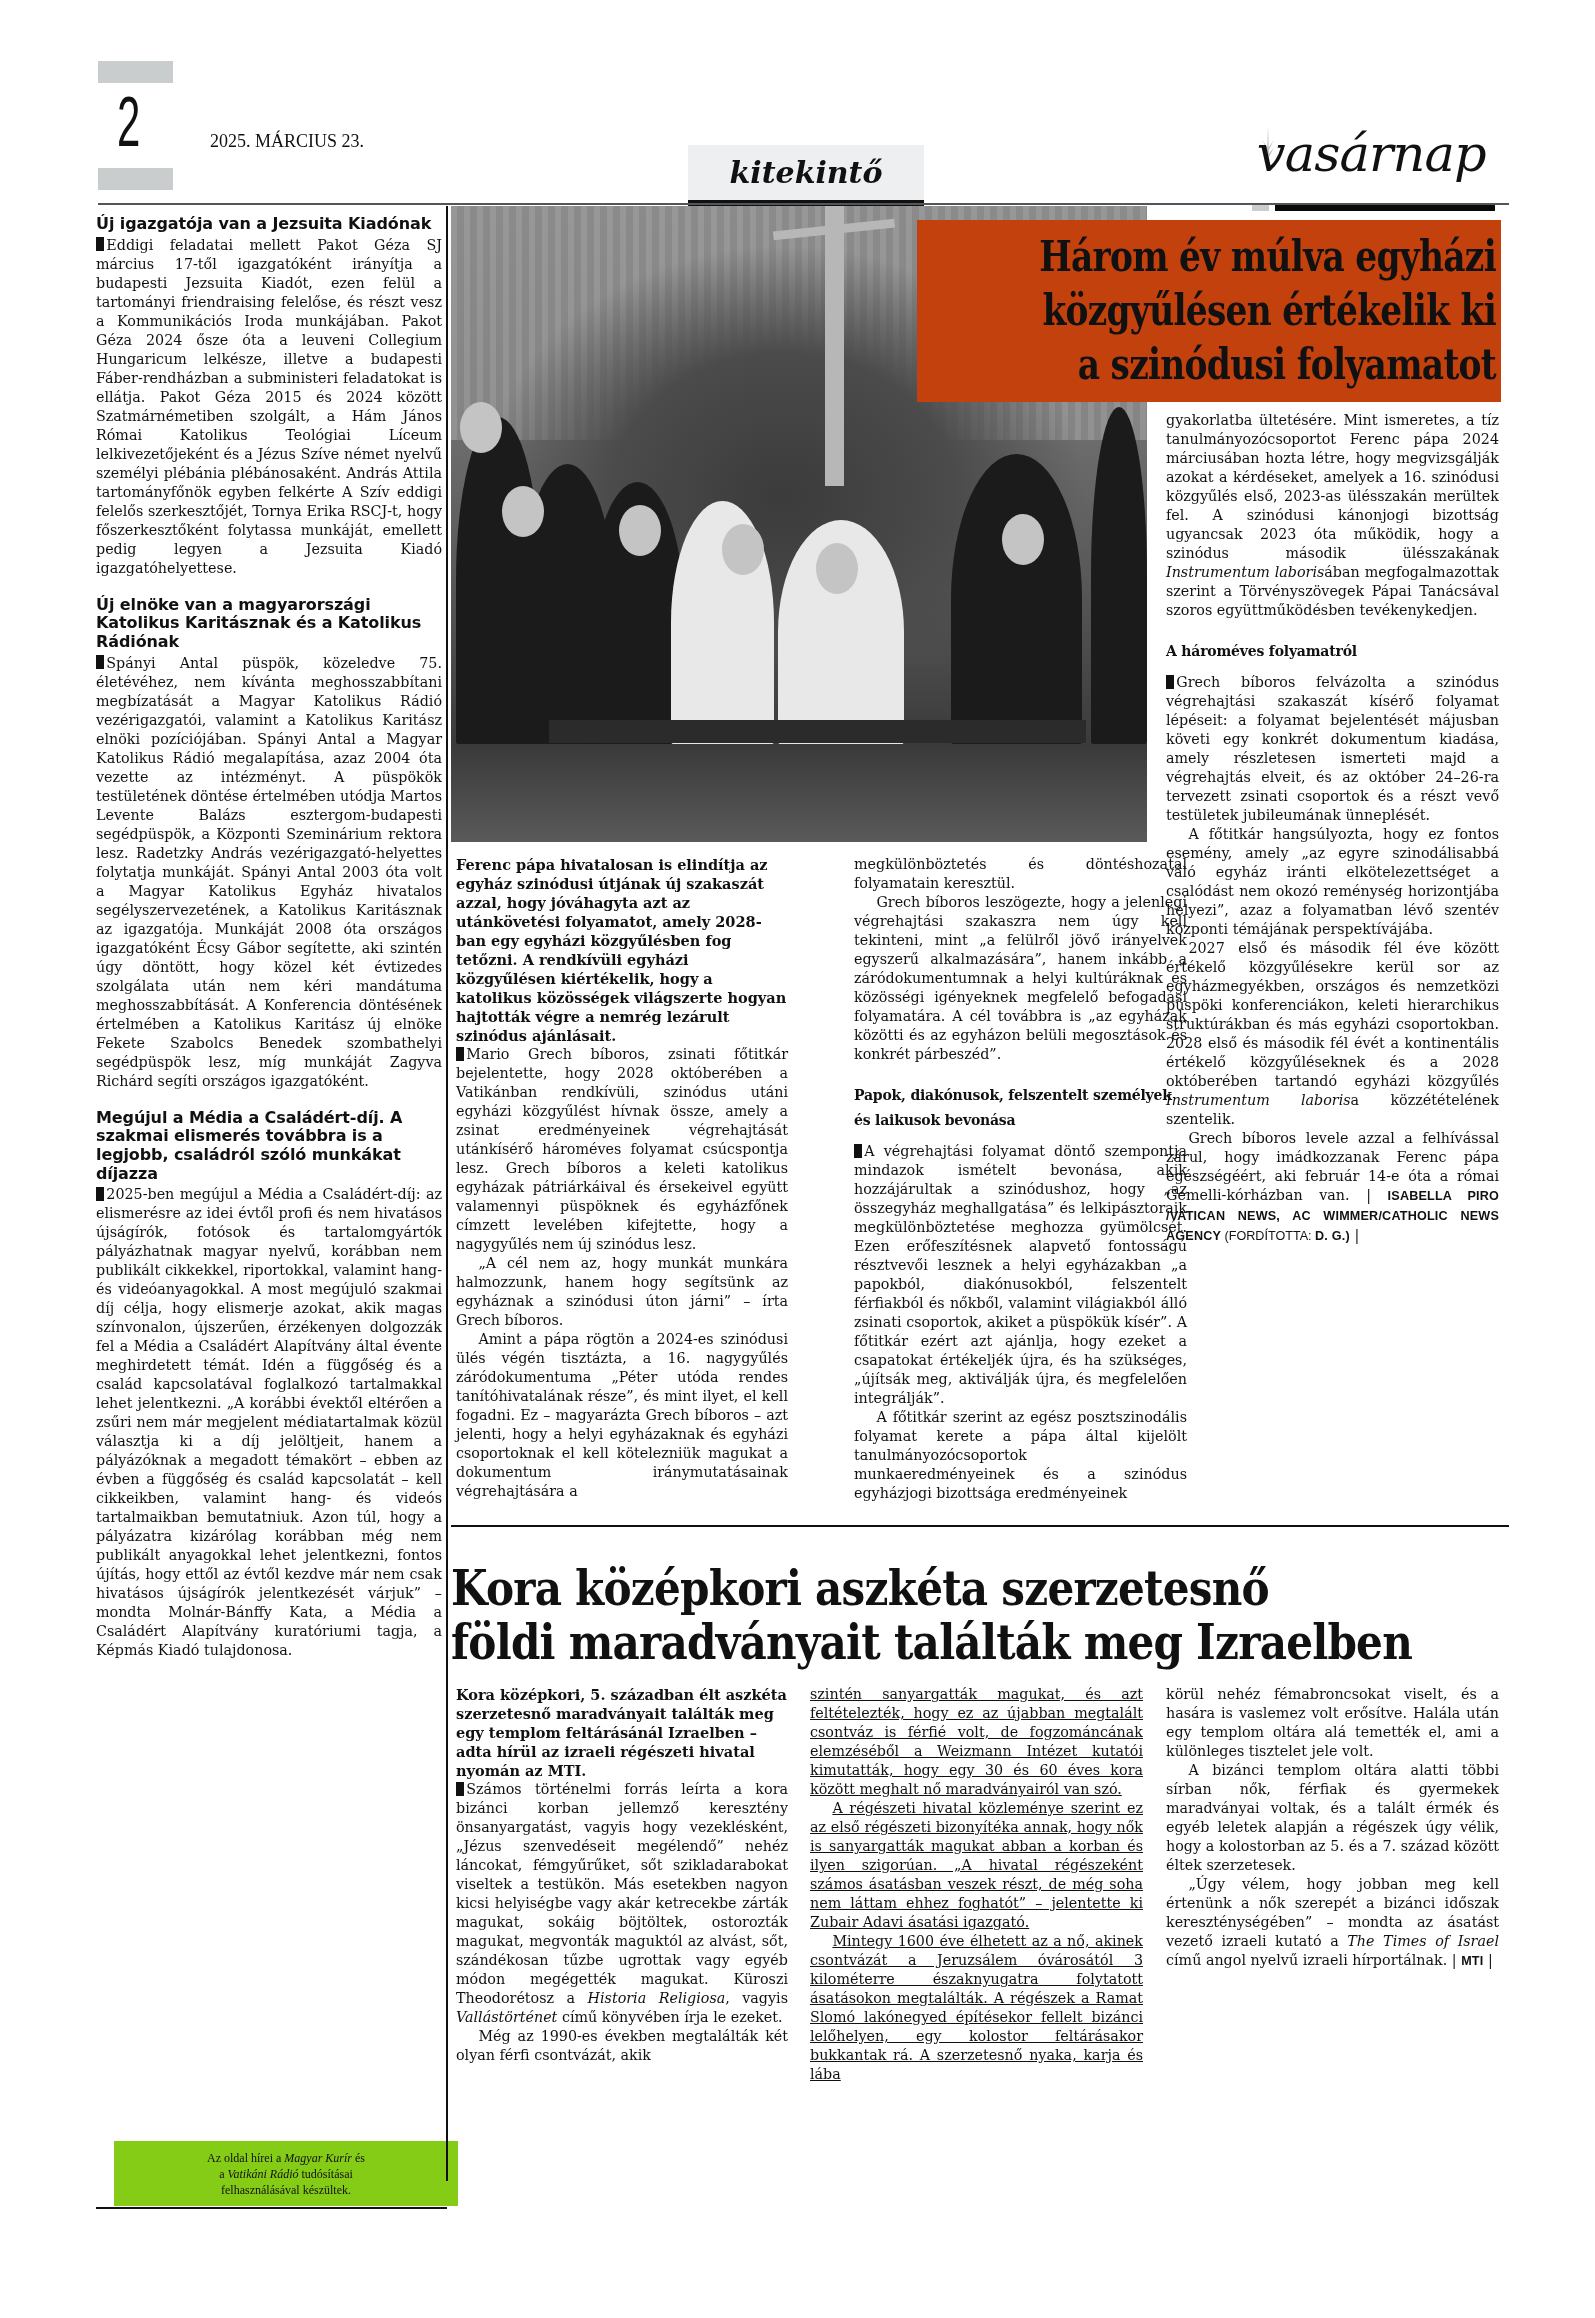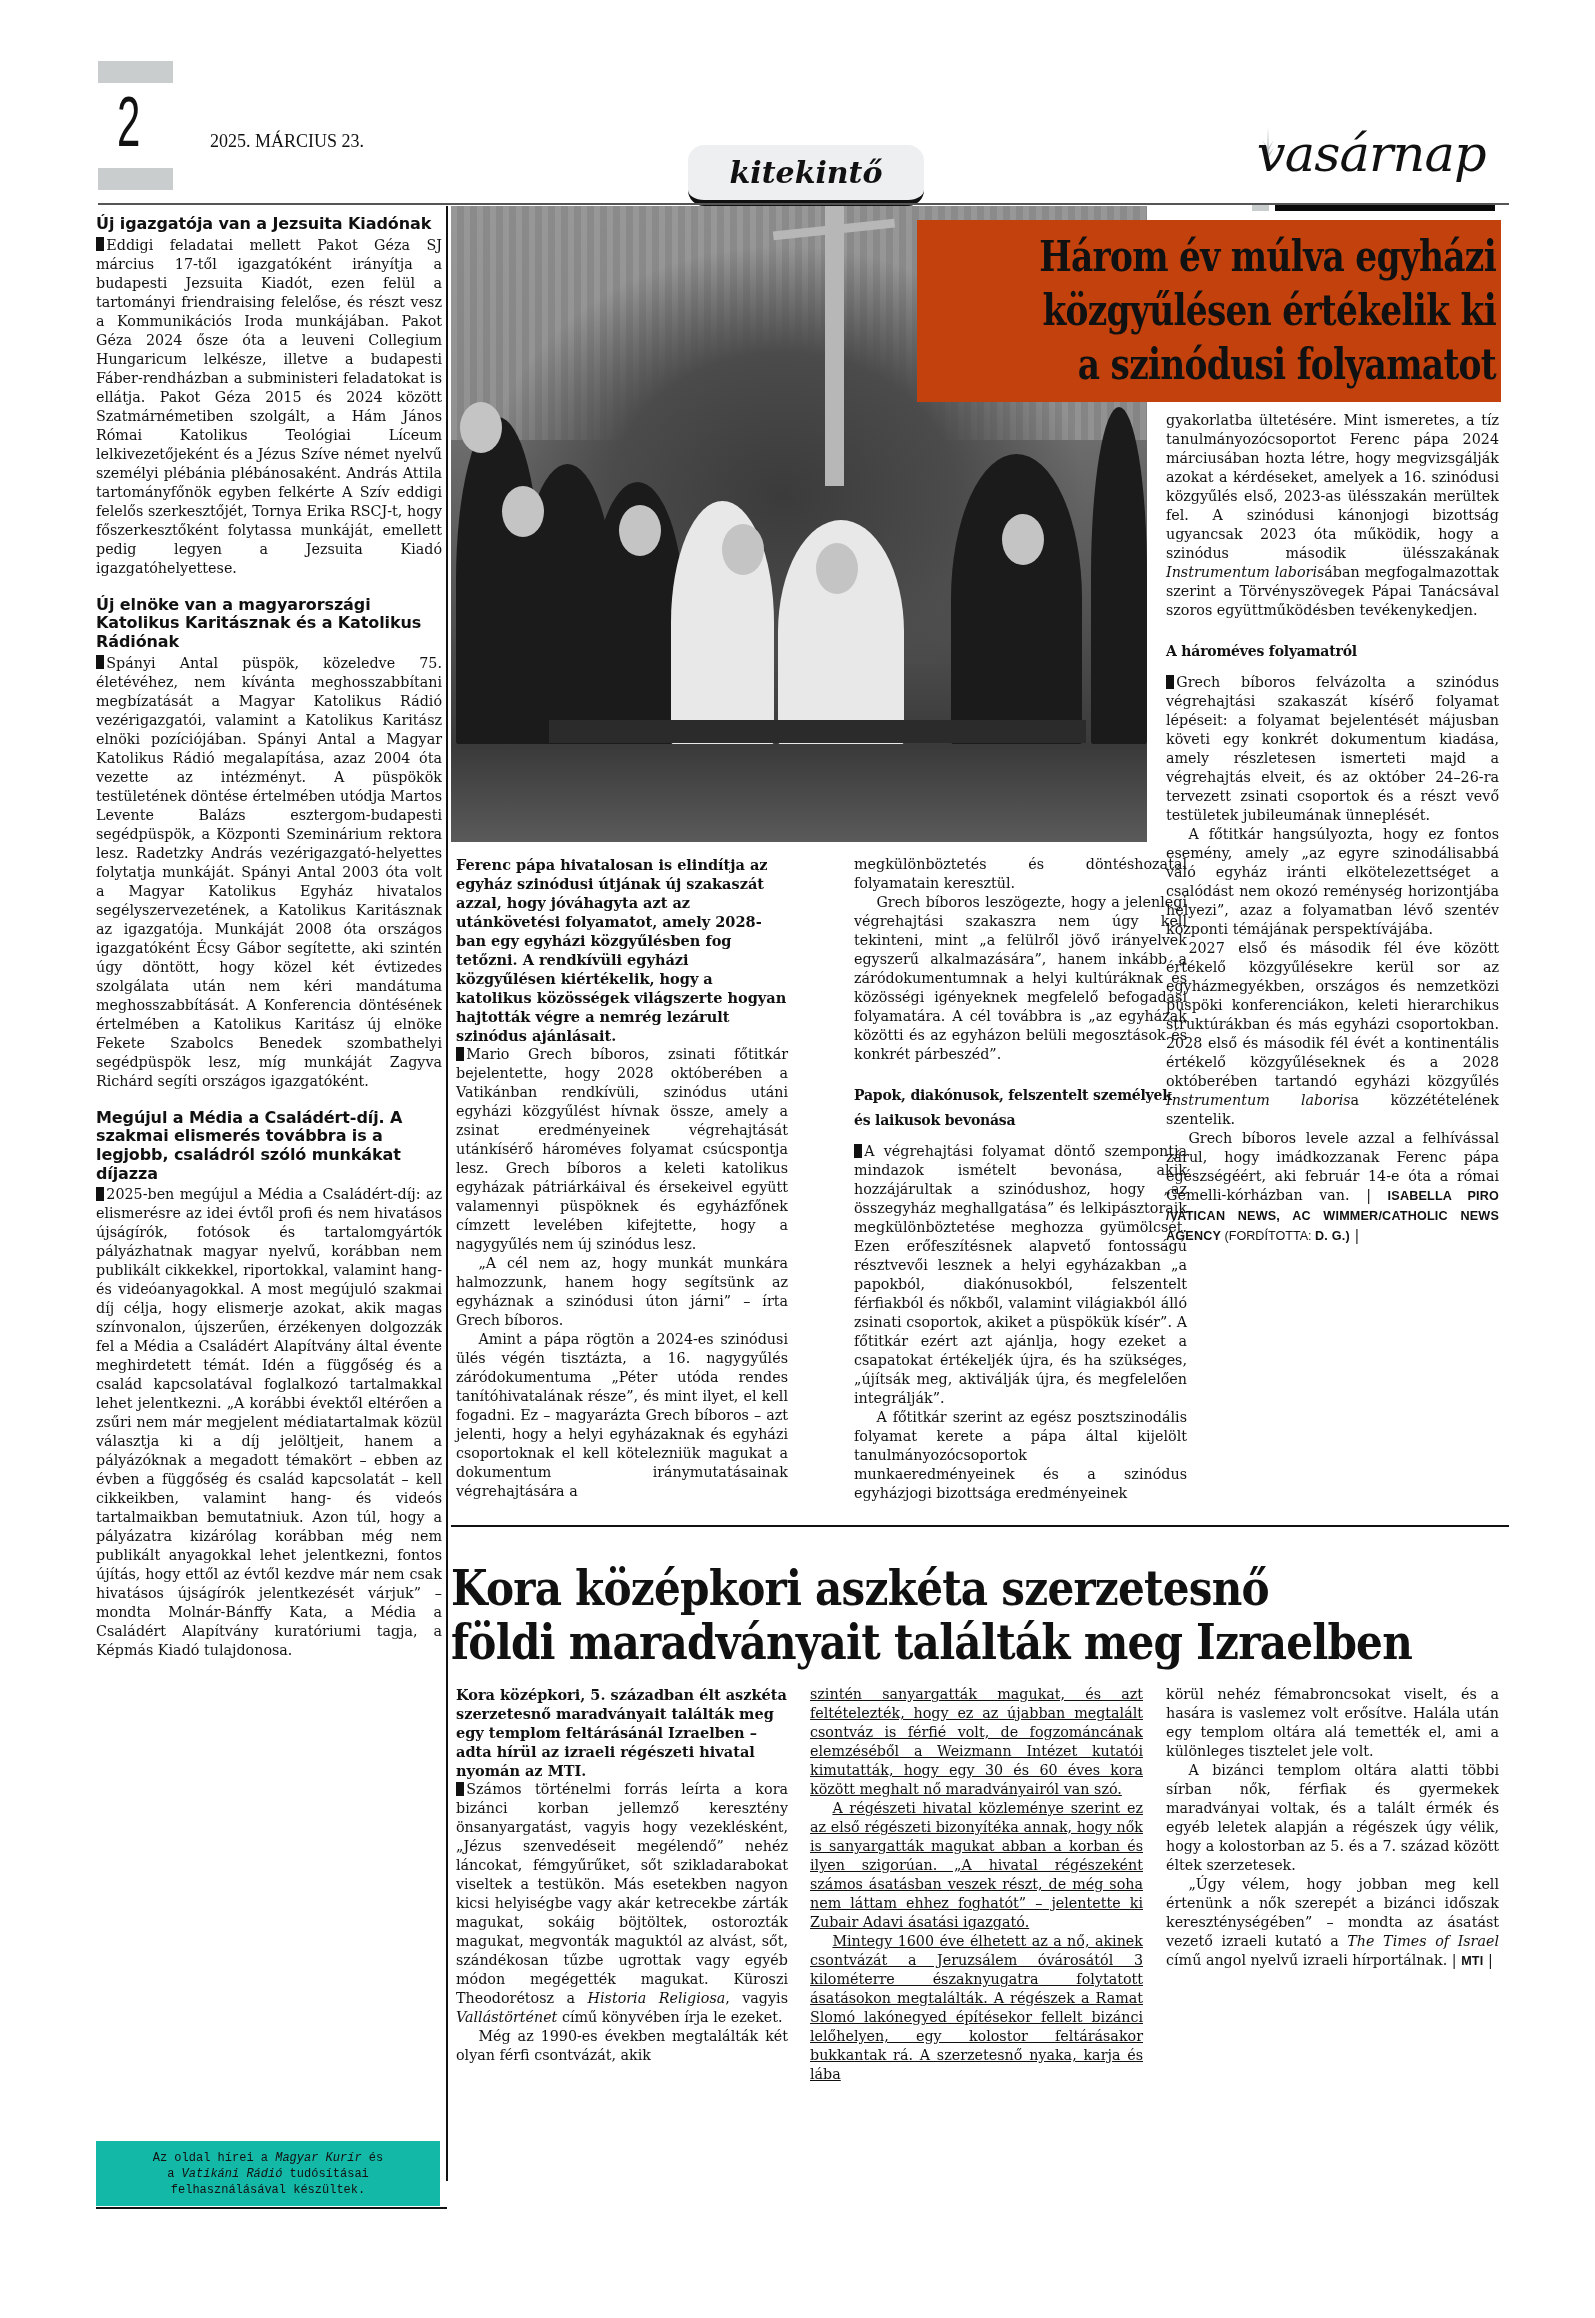--- a/index.html
+++ b/index.html
@@ -6,36 +6,36 @@
   html, body { width: 1595px; height: 2319px; background: #ffffff; color: #111; }
   body { position: relative; font-family: "DejaVu Serif", serif; overflow: hidden; }
 
   
   .hdr { position: absolute; left: 98px; top: 61px; width: 1397px; height: 136px; }
   .hdr-bar { position: absolute; left: 0; width: 75px; height: 21.5px; background: #c9cdcd; }
   .hdr-bar.top { top: 0; }
   .hdr-bar.bot { top: 107px; }
   .page-num { position: absolute; left: 18.7px; top: 26px; font-family: "Liberation Sans Narrow","Liberation Sans", sans-serif; font-size: 70px; line-height: 70px; font-weight: 400; transform: scaleX(0.6); transform-origin: left top; }
   .date { position: absolute; left: 112px; top: 70px; font-family: "Liberation Serif", serif; font-size: 18px; letter-spacing: 0px; }
-  .section-tag { position: absolute; left: 590px; top: 84px; width: 236px; height: 61px; background: #eeeff0; border-bottom: 6.5px solid #111; display: flex; align-items: center; justify-content: center; font-family: "DejaVu Serif", serif; font-style: italic; font-weight: bold; font-size: 30px; border-radius: 16px; }
+  .section-tag { position: absolute; left: 590px; top: 84px; width: 236px; height: 61px; background: #eeeff0; border-bottom: 6.5px solid #111; display: flex; align-items: center; justify-content: center; font-family: "DejaVu Serif", serif; font-style: italic; font-weight: bold; font-size: 30px; }
   .brand { position: absolute; right: 9.3px; top: 65px; font-family: "DejaVu Serif", serif; font-style: italic; font-size: 51px; line-height: 56px; letter-spacing: -0.9px; }
   .brand-rule { position: absolute; right: 0; top: 143px; width: 243px; height: 6.5px; }
   .brand-rule .g { position: absolute; left: 0; top: 0; width: 17px; height: 6.5px; background: #c9cdcd; }
   .brand-rule .b { position: absolute; left: 23.4px; top: 0; right: 0; height: 6.5px; background: #0a0a0a; }
   .brand-star { position: absolute; right: 220px; top: 65px; width: 14px; height: 47px; }
   .header-rule { position: absolute; left: 98px; top: 203px; width: 1411px; height: 1.9px; background: #555; }
 
   
   .left-col { position: absolute; left: 96px; top: 215px; width: 346px; }
   .col-divider-left { position: absolute; left: 446px; top: 206px; width: 1.9px; height: 1975px; background: #111; }
   .brief { margin-bottom: 18px; }
   .brief h3 { font-family: "DejaVu Sans", sans-serif; font-weight: bold; font-size: 16px; line-height: 18.7px; margin-bottom: 1.9px; letter-spacing: -0.1px; }
   .brief p { font-family: "DejaVu Serif", serif; font-size: 14.3px; line-height: 19px; text-align: justify; hyphens: manual; }
   .sq { display: inline-block; width: 7.5px; height: 14px; background: #111; margin-right: 2.8px; vertical-align: -1.9px; }
-  .sources-box { position: absolute; left: 96px; top: 2141px; width: 344px; height: 65px; background: #14b8a6; display: flex; flex-direction: column; justify-content: center; align-items: center; font-family: Liberation Mono, monospace; font-size: 12px; line-height: 16px; text-align: center; }
+  .sources-box { position: absolute; left: 114px; top: 2141px; width: 344px; height: 65px; background: #84cc16; display: flex; flex-direction: column; justify-content: center; align-items: center; font-family: Liberation Serif, serif; font-size: 12px; line-height: 16px; text-align: center; }
   .bottom-rule-left { position: absolute; left: 96px; top: 2207px; width: 351px; height: 1.9px; background: #111; }
 
   
   .photo { position: absolute; left: 451px; top: 206px; width: 696px; height: 636px; background: linear-gradient(180deg, #8d8d8d 0%, #6e6e6e 35%, #575757 60%, #3a3a3a 85%, #5a5a5a 100%); overflow: hidden; }
   .photo .curtain { position: absolute; left: 0; top: 0; right: 0; height: 234px; background: repeating-linear-gradient(90deg, #9a9a9a 0 6.5px, #8a8a8a 6.5px 13px); opacity: .8; }
   .photo .tree { position: absolute; left: 28px; top: 37px; width: 608px; height: 421px; background: radial-gradient(ellipse at 50% 60%, #3b3b3b 0%, #4b4b4b 40%, rgba(80,80,80,0) 70%); }
   .photo .cross { position: absolute; left: 374px; top: 0; width: 18.7px; height: 280px; background: #b7b7b7; }
   .photo .arms { position: absolute; left: 322px; top: 18.7px; width: 122px; height: 9.3px; background: #b7b7b7; transform: rotate(-6deg); }
   .photo .table { position: absolute; left: 98px; top: 514px; width: 537px; height: 23.4px; background: #2b2b2b; }
   .photo .fig { position: absolute; bottom: 98px; border-radius: 50% 50% 2.8px 2.8px; }

